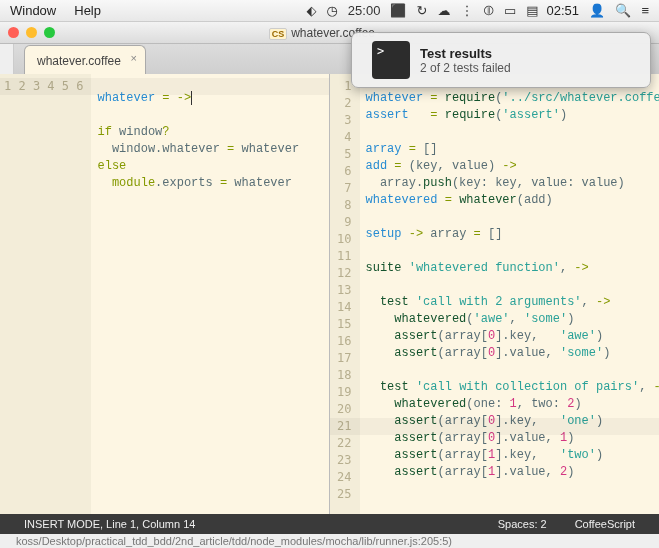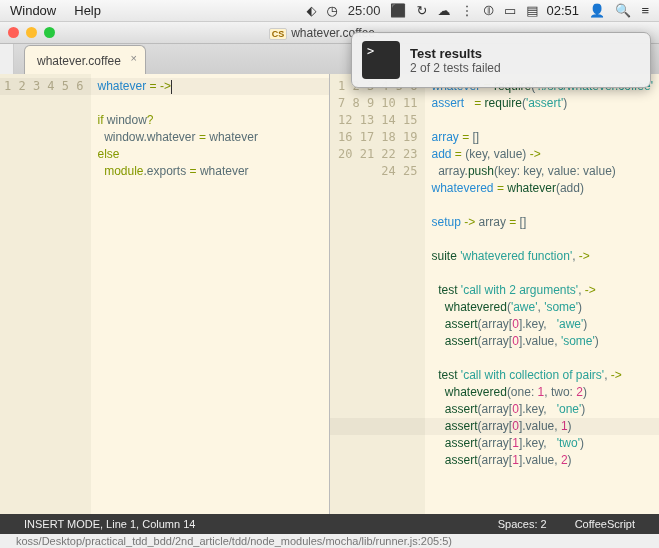--- a/index.html
+++ b/index.html
@@ -90,24 +90,24 @@
   color: #B6AE8E;
   text-align: right;
   padding: 4px 8px 4px 4px;
   font-family: Menlo, Consolas, monospace;
   font-size: 12px;
   line-height: 17px;
   user-select: none;
   min-width: 30px;
 }
 .code {
-  font-family: Liberation Sans, sans-serif;
+  font-family: Liberation Mono, monospace;
   font-size: 12px;
   line-height: 17px;
-  padding: 4px 6px;
+  padding: 16px 6px;
   white-space: pre;
   color: #586e75;
   flex: 1;
 }
 .hl-line {
   position: absolute;
   left: 0; right: 0;
   height: 17px;
   background: rgba(0,0,0,0.04);
   pointer-events: none;
@@ -153,21 +153,21 @@
   top: 32px;
   right: 8px;
   width: 300px;
   height: 56px;
   background: rgba(240,240,240,0.97);
   border: 1px solid #aaa;
   border-radius: 7px;
   box-shadow: 0 3px 12px rgba(0,0,0,0.3);
   display: flex;
   align-items: center;
-  padding: 6px 10px;
+  padding: 6px 20px;
   z-index: 100;
 }
 .notification .icon {
   width: 38px; height: 38px;
   background: #2c2c2c;
   border-radius: 4px;
   margin-right: 10px;
   position: relative;
 }
 .notification .icon::after {

